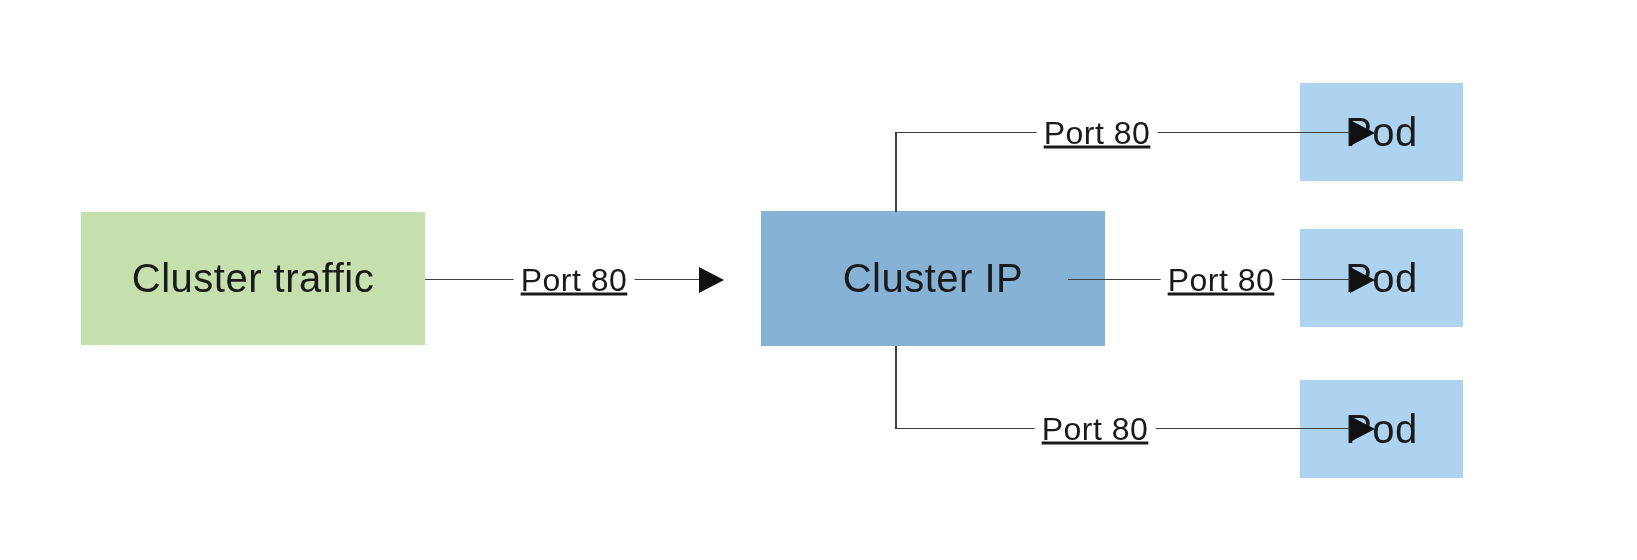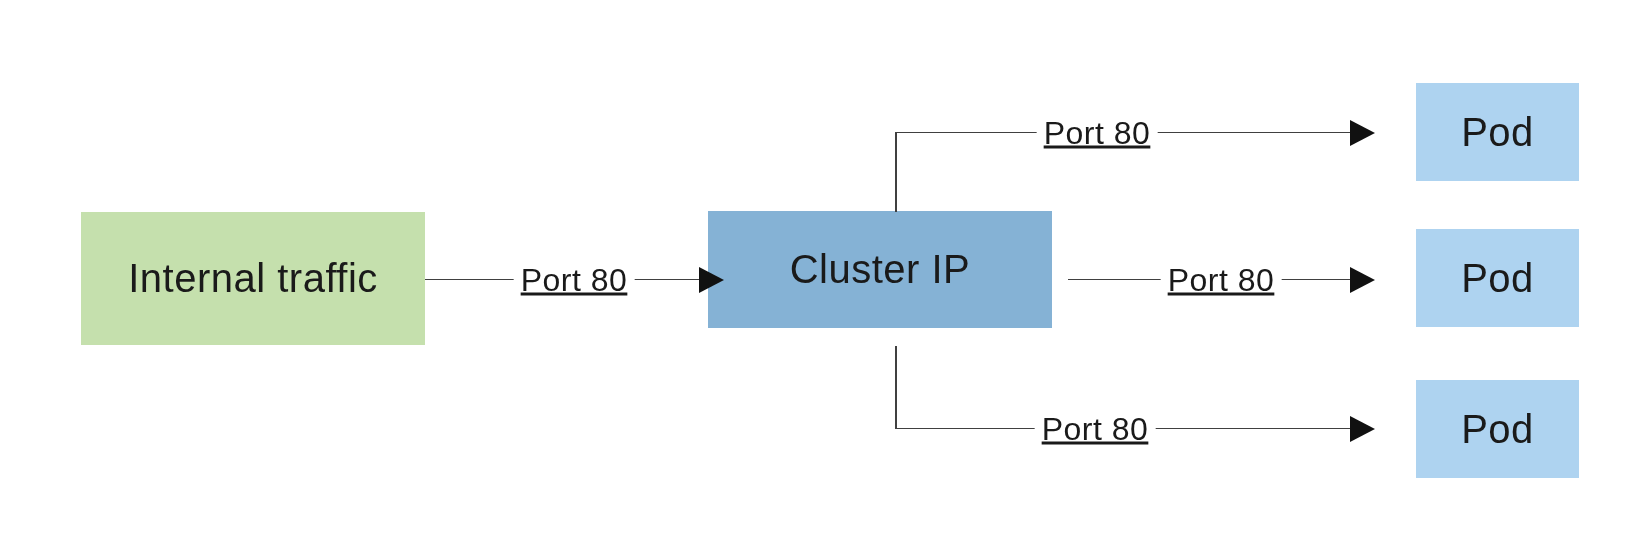--- a/index.html
+++ b/index.html
@@ -26,26 +26,26 @@
     font-weight: 400;
     letter-spacing: 0.5px;
     color: var(--text, #1a1a1a);
   }
   .node-internal {
     left: 81px; top: 212px;
     width: 344px; height: 133px;
     background: var(--fill-internal, #c5e0ad);
   }
   .node-cluster {
-    left: 708px; top: 211px;
-    width: 344px; height: 117px;
+    left: 761px; top: 211px;
+    width: 344px; height: 135px;
     background: var(--fill-cluster, #85b2d5);
   }
   .node-pod {
-    left: 1416px;
+    left: 1300px;
     width: 163px; height: 98px;
     background: var(--fill-pod, #aed3f0);
   }
   .node-pod-1 { top: 83px; }
   .node-pod-2 { top: 229px; }
   .node-pod-3 { top: 380px; }
 
   .h-line, .v-line {
     position: absolute;
     background: var(--line, #404040);
@@ -92,21 +92,21 @@
   .label-top  { left: 1097px; top: 133px; }
   .label-mid  { left: 1221px; top: 280px; }
   .label-bot  { left: 1095px; top: 429px; }
 </style>
 </head>
 <body>
 
 <div class="canvas" style="--fill-internal: #c5e0ad; --fill-cluster: #85b2d5; --fill-pod: #aed3f0; --line: #404040; --arrow: #111111; --text: #1a1a1a; --bg: #ffffff;">
 
   <div class="node node-internal">
-    <span>Internal traffic</span>
+    <span>Cluster traffic</span>
   </div>
 
   <div class="node node-cluster">
     <span>Cluster IP</span>
   </div>
 
   <div class="node node-pod node-pod-1">
     <span>Pod</span>
   </div>
 

